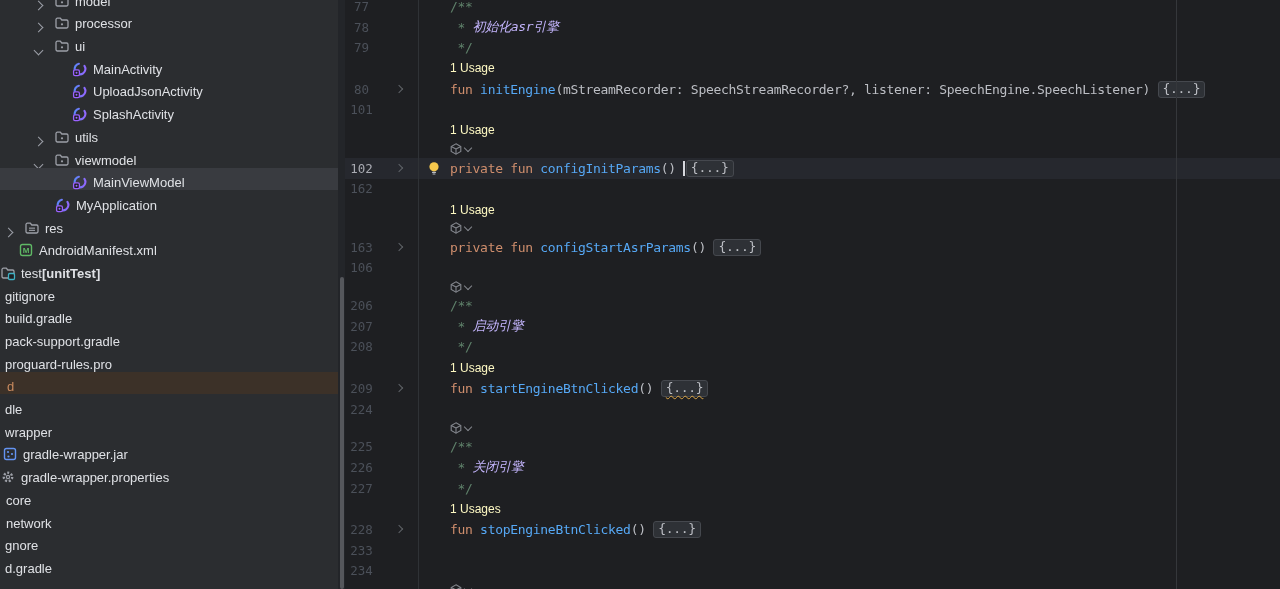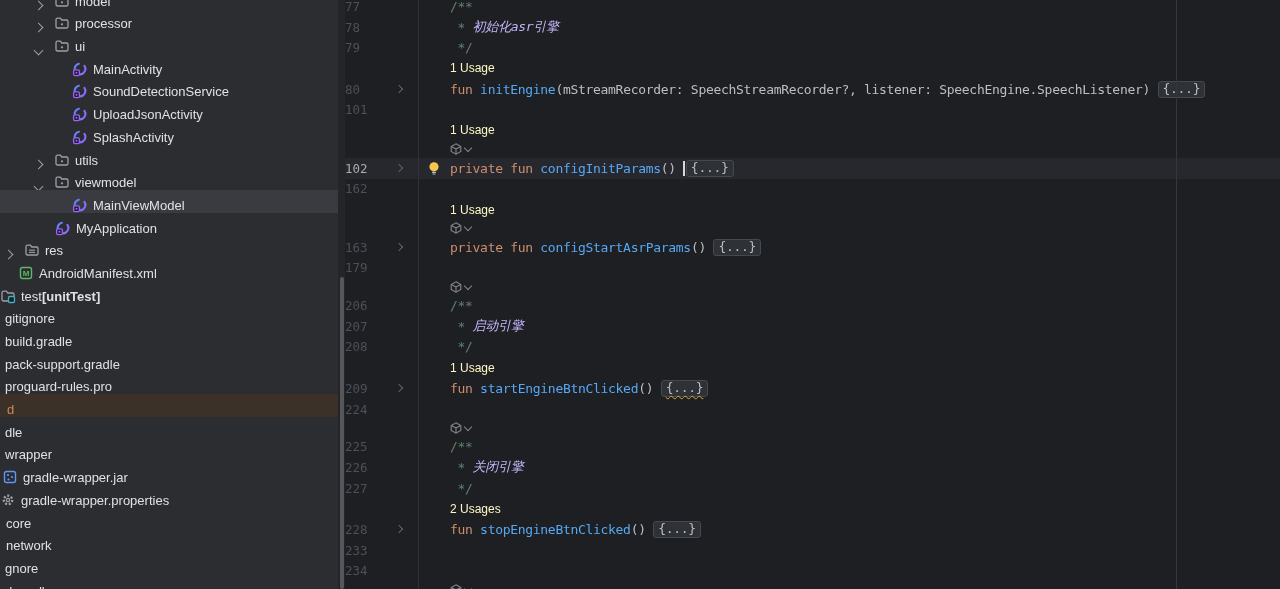--- a/index.html
+++ b/index.html
@@ -46,21 +46,21 @@
     background:#1e1f22;overflow:hidden;
   }
   .gutter-sep{position:absolute;left:73px;top:0;bottom:0;width:1px;background:#2f3236;z-index:3;}
   .margin-guide{position:absolute;left:831px;top:0;bottom:0;width:1px;background:#35373b;z-index:3;}
   .erows{margin-top:-4px;position:relative;z-index:2;}
   .erow{height:20.7px;display:flex;align-items:center;position:relative;}
   .erow.iconrow{height:17px;}
   .erow.current{background:#26282e;}
   .egutter{flex:0 0 73px;display:flex;align-items:center;height:100%;}
   .enum{
-    width:33px;text-align:left;color:#4b5059;
+    width:33px;text-align:center;color:#4b5059;
     font-family:"DejaVu Sans Mono", monospace;font-size:12.5px;
   }
   .erow.current .enum{color:#a9abb2;}
   .efold{width:26px;margin-left:8px;display:flex;justify-content:center;}
   .efold .chev{border-color:#5f6368;width:5px;height:5px;}
   .eicons{flex:0 0 32px;display:flex;align-items:center;justify-content:center;height:100%;}
   .ecode{
     font-family:"DejaVu Sans Mono", monospace;font-size:13px;letter-spacing:-0.3px;
     white-space:pre;color:#bcbec4;display:flex;align-items:center;
   }
@@ -146,110 +146,93 @@
               <linearGradient id="kcg" x1="0" y1="0" x2="1" y2="1">
                 <stop offset="0" stop-color="#548af7"></stop>
                 <stop offset="1" stop-color="#9b62ff"></stop>
               </linearGradient>
             </defs>
             <circle cx="8" cy="8" r="5.4" fill="none" stroke="url(#kcg)" stroke-width="2.1" stroke-dasharray="27 7" stroke-linecap="round" transform="rotate(-35 8 8)"></circle>
             <rect x="1.6" y="8.8" width="5.8" height="5.8" rx="1.4" fill="#1e1f22" stroke="#9b62ff" stroke-width="1.3"></rect>
             <circle cx="4.5" cy="11.7" r="1" fill="#9b62ff"></circle>
           </svg>
         </span>
-        <span class="tlabel">SoundDetectionService</span>
+        <span class="tlabel">UploadJsonActivity</span>
       </div>
       <div class="trow">
         <span style="width: 72px; flex: 0 0 auto;"></span>
         <span class="ticon">
           <svg width="16" height="16" viewBox="0 0 16 16">
             <defs>
               <linearGradient id="kcg" x1="0" y1="0" x2="1" y2="1">
                 <stop offset="0" stop-color="#548af7"></stop>
                 <stop offset="1" stop-color="#9b62ff"></stop>
               </linearGradient>
             </defs>
             <circle cx="8" cy="8" r="5.4" fill="none" stroke="url(#kcg)" stroke-width="2.1" stroke-dasharray="27 7" stroke-linecap="round" transform="rotate(-35 8 8)"></circle>
             <rect x="1.6" y="8.8" width="5.8" height="5.8" rx="1.4" fill="#1e1f22" stroke="#9b62ff" stroke-width="1.3"></rect>
             <circle cx="4.5" cy="11.7" r="1" fill="#9b62ff"></circle>
           </svg>
         </span>
-        <span class="tlabel">UploadJsonActivity</span>
-      </div>
-      <div class="trow">
+        <span class="tlabel">SplashActivity</span>
+      </div>
+      <div class="trow">
+        <span class="chev right" style="margin-left: 35px;"></span>
+        <span style="width: 12px; flex: 0 0 auto;"></span>
+        <span class="ticon">
+          <svg width="16" height="16" viewBox="0 0 16 16">
+            <path d="M2 4.6 C2 3.8 2.6 3.2 3.4 3.2 H6.3 L7.8 5 H12.6 C13.4 5 14 5.6 14 6.4 V11.6 C14 12.4 13.4 13 12.6 13 H3.4 C2.6 13 2 12.4 2 11.6 Z" fill="none" stroke="#9da0a8" stroke-width="1.3"></path>
+            <circle cx="8" cy="9.3" r="1.1" fill="#9da0a8"></circle>
+          </svg>
+        </span>
+        <span class="tlabel">utils</span>
+      </div>
+      <div class="trow">
+        <span class="chev down" style="margin-left: 35px;"></span>
+        <span style="width: 12px; flex: 0 0 auto;"></span>
+        <span class="ticon">
+          <svg width="16" height="16" viewBox="0 0 16 16">
+            <path d="M2 4.6 C2 3.8 2.6 3.2 3.4 3.2 H6.3 L7.8 5 H12.6 C13.4 5 14 5.6 14 6.4 V11.6 C14 12.4 13.4 13 12.6 13 H3.4 C2.6 13 2 12.4 2 11.6 Z" fill="none" stroke="#9da0a8" stroke-width="1.3"></path>
+            <circle cx="8" cy="9.3" r="1.1" fill="#9da0a8"></circle>
+          </svg>
+        </span>
+        <span class="tlabel">viewmodel</span>
+      </div>
+      <div class="trow selected">
         <span style="width: 72px; flex: 0 0 auto;"></span>
         <span class="ticon">
           <svg width="16" height="16" viewBox="0 0 16 16">
             <defs>
               <linearGradient id="kcg" x1="0" y1="0" x2="1" y2="1">
                 <stop offset="0" stop-color="#548af7"></stop>
                 <stop offset="1" stop-color="#9b62ff"></stop>
               </linearGradient>
             </defs>
             <circle cx="8" cy="8" r="5.4" fill="none" stroke="url(#kcg)" stroke-width="2.1" stroke-dasharray="27 7" stroke-linecap="round" transform="rotate(-35 8 8)"></circle>
             <rect x="1.6" y="8.8" width="5.8" height="5.8" rx="1.4" fill="#1e1f22" stroke="#9b62ff" stroke-width="1.3"></rect>
             <circle cx="4.5" cy="11.7" r="1" fill="#9b62ff"></circle>
           </svg>
         </span>
-        <span class="tlabel">SplashActivity</span>
-      </div>
-      <div class="trow">
-        <span class="chev right" style="margin-left: 35px;"></span>
-        <span style="width: 12px; flex: 0 0 auto;"></span>
-        <span class="ticon">
-          <svg width="16" height="16" viewBox="0 0 16 16">
-            <path d="M2 4.6 C2 3.8 2.6 3.2 3.4 3.2 H6.3 L7.8 5 H12.6 C13.4 5 14 5.6 14 6.4 V11.6 C14 12.4 13.4 13 12.6 13 H3.4 C2.6 13 2 12.4 2 11.6 Z" fill="none" stroke="#9da0a8" stroke-width="1.3"></path>
-            <circle cx="8" cy="9.3" r="1.1" fill="#9da0a8"></circle>
-          </svg>
-        </span>
-        <span class="tlabel">utils</span>
-      </div>
-      <div class="trow">
-        <span class="chev down" style="margin-left: 35px;"></span>
-        <span style="width: 12px; flex: 0 0 auto;"></span>
-        <span class="ticon">
-          <svg width="16" height="16" viewBox="0 0 16 16">
-            <path d="M2 4.6 C2 3.8 2.6 3.2 3.4 3.2 H6.3 L7.8 5 H12.6 C13.4 5 14 5.6 14 6.4 V11.6 C14 12.4 13.4 13 12.6 13 H3.4 C2.6 13 2 12.4 2 11.6 Z" fill="none" stroke="#9da0a8" stroke-width="1.3"></path>
-            <circle cx="8" cy="9.3" r="1.1" fill="#9da0a8"></circle>
-          </svg>
-        </span>
-        <span class="tlabel">viewmodel</span>
-      </div>
-      <div class="trow selected">
-        <span style="width: 72px; flex: 0 0 auto;"></span>
+        <span class="tlabel">MainViewModel</span>
+      </div>
+      <div class="trow">
+        <span style="width: 55px; flex: 0 0 auto;"></span>
         <span class="ticon">
           <svg width="16" height="16" viewBox="0 0 16 16">
             <defs>
               <linearGradient id="kcg" x1="0" y1="0" x2="1" y2="1">
                 <stop offset="0" stop-color="#548af7"></stop>
                 <stop offset="1" stop-color="#9b62ff"></stop>
               </linearGradient>
             </defs>
             <circle cx="8" cy="8" r="5.4" fill="none" stroke="url(#kcg)" stroke-width="2.1" stroke-dasharray="27 7" stroke-linecap="round" transform="rotate(-35 8 8)"></circle>
             <rect x="1.6" y="8.8" width="5.8" height="5.8" rx="1.4" fill="#1e1f22" stroke="#9b62ff" stroke-width="1.3"></rect>
             <circle cx="4.5" cy="11.7" r="1" fill="#9b62ff"></circle>
           </svg>
         </span>
-        <span class="tlabel">MainViewModel</span>
-      </div>
-      <div class="trow">
-        <span style="width: 55px; flex: 0 0 auto;"></span>
-        <span class="ticon">
-          <svg width="16" height="16" viewBox="0 0 16 16">
-            <defs>
-              <linearGradient id="kcg" x1="0" y1="0" x2="1" y2="1">
-                <stop offset="0" stop-color="#548af7"></stop>
-                <stop offset="1" stop-color="#9b62ff"></stop>
-              </linearGradient>
-            </defs>
-            <circle cx="8" cy="8" r="5.4" fill="none" stroke="url(#kcg)" stroke-width="2.1" stroke-dasharray="27 7" stroke-linecap="round" transform="rotate(-35 8 8)"></circle>
-            <rect x="1.6" y="8.8" width="5.8" height="5.8" rx="1.4" fill="#1e1f22" stroke="#9b62ff" stroke-width="1.3"></rect>
-            <circle cx="4.5" cy="11.7" r="1" fill="#9b62ff"></circle>
-          </svg>
-        </span>
         <span class="tlabel">MyApplication</span>
       </div>
       <div class="trow">
         <span class="chev right" style="margin-left: 5px;"></span>
         <span style="width: 12px; flex: 0 0 auto;"></span>
         <span class="ticon">
           <svg width="16" height="16" viewBox="0 0 16 16">
             <path d="M2 4.6 C2 3.8 2.6 3.2 3.4 3.2 H6.3 L7.8 5 H12.6 C13.4 5 14 5.6 14 6.4 V11.6 C14 12.4 13.4 13 12.6 13 H3.4 C2.6 13 2 12.4 2 11.6 Z" fill="none" stroke="#9da0a8" stroke-width="1.3"></path>
             <rect x="5" y="7.6" width="6" height="1.1" fill="#9da0a8"></rect>
             <rect x="5" y="9.8" width="6" height="1.1" fill="#9da0a8"></rect>
@@ -455,21 +438,21 @@
           <span class="enum">163</span>
           <span class="efold">
             <span class="chev right"></span>
           </span>
         </div>
         <div class="eicons"></div>
         <div class="ecode"><span class="tk-kw">private fun </span><span class="tk-fn">configStartAsrParams</span><span class="tk-pl">() </span><span class="fold-badge">{...}</span></div>
       </div>
       <div class="erow">
         <div class="egutter">
-          <span class="enum">179</span>
+          <span class="enum">106</span>
           <span class="efold"></span>
         </div>
         <div class="eicons"></div>
         <div class="ecode"></div>
       </div>
       <div class="erow iconrow">
         <div class="iconhint">
           <span>
             <svg width="12" height="12" viewBox="0 0 12 12">
               <path d="M6 0.8 L10.8 3.5 V8.5 L6 11.2 L1.2 8.5 V3.5 Z" fill="none" stroke="#83868d" stroke-width="1.1"></path>
@@ -553,21 +536,21 @@
       </div>
       <div class="erow">
         <div class="egutter">
           <span class="enum">227</span>
           <span class="efold"></span>
         </div>
         <div class="eicons"></div>
         <div class="ecode"><span class="tk-cm"> */</span></div>
       </div>
       <div class="erow">
-        <div class="hint-row">2 Usages</div>
+        <div class="hint-row">1 Usages</div>
       </div>
       <div class="erow">
         <div class="egutter">
           <span class="enum">228</span>
           <span class="efold">
             <span class="chev right"></span>
           </span>
         </div>
         <div class="eicons"></div>
         <div class="ecode"><span class="tk-kw">fun </span><span class="tk-fn">stopEngineBtnClicked</span><span class="tk-pl">() </span><span class="fold-badge">{...}</span></div>

